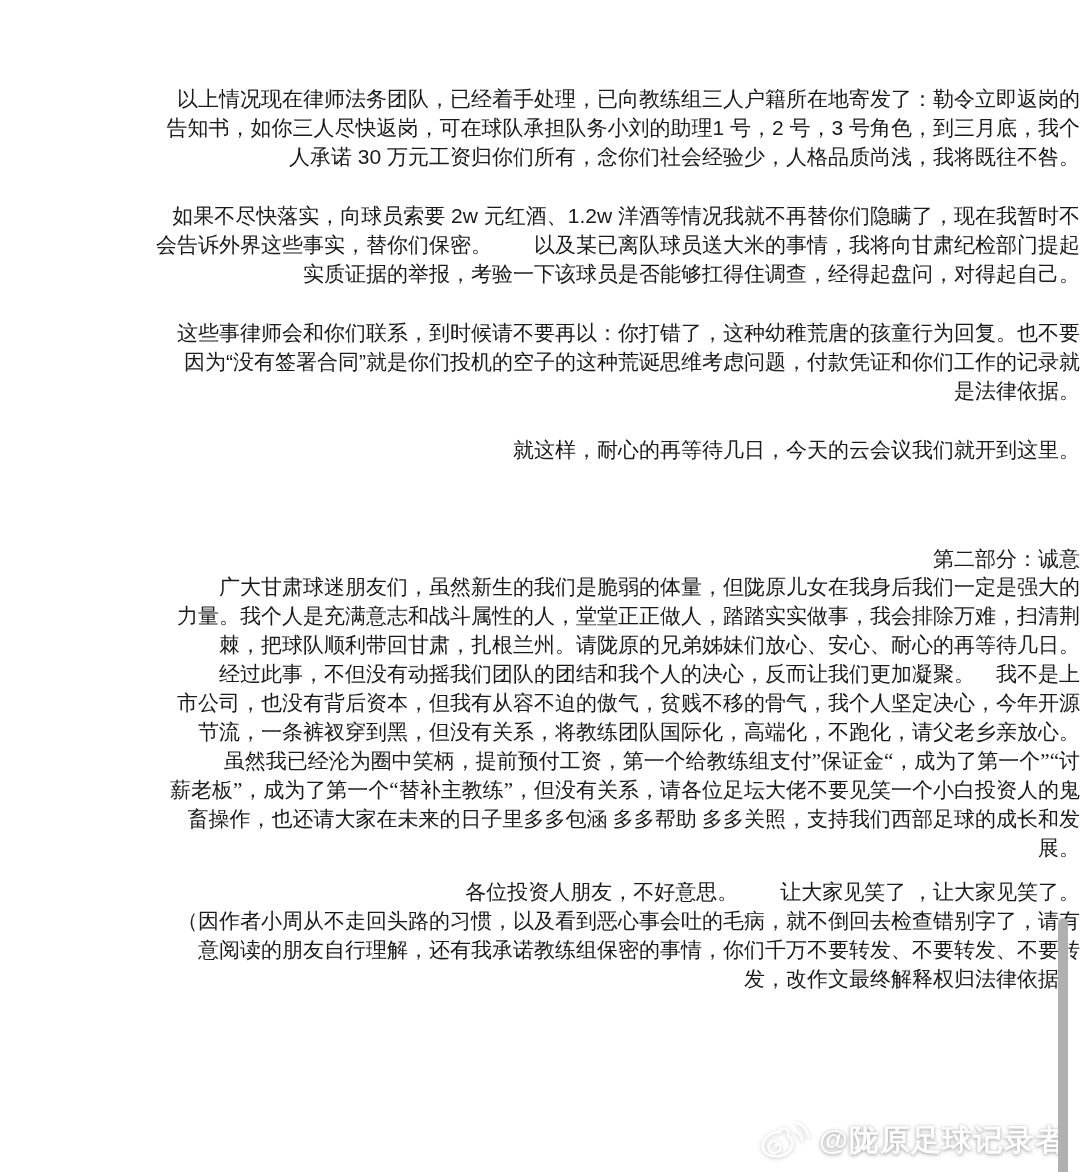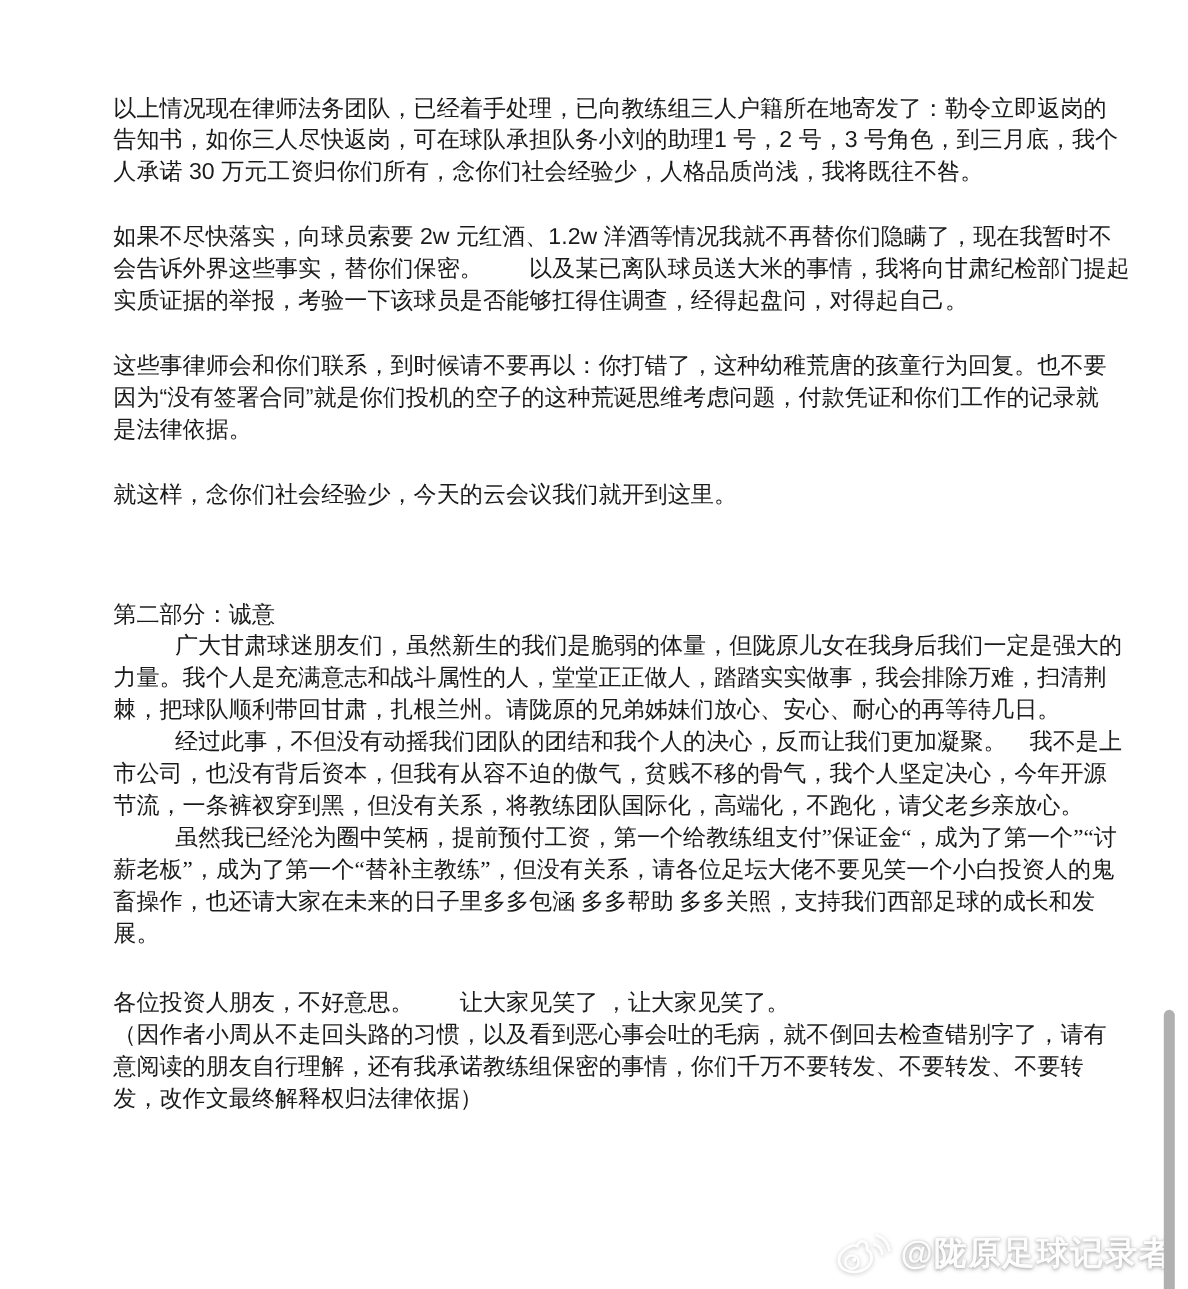--- a/index.html
+++ b/index.html
@@ -9,29 +9,29 @@
     position: relative;
     overflow: hidden;
     background: #ffffff;
     color: #1a1a1a;
     font-family: "Liberation Sans", "DejaVu Sans", sans-serif;
     font-size: 21px;
     line-height: 29px;
     box-sizing: border-box;
     padding: 84px 0 0 103px;
   }
-  .doc { width: 977px; }
+  .doc { width: 977px; text-align: right; }
   .para {
     margin: 0 0 30px 0;
     white-space: pre-line;
   }
   .tight { margin: 0; }
   .indent { text-indent: 56px; font-family: Liberation Serif, serif; }
   .part2 { margin-top: 80px; }
-  .closing { margin-top: 34px; }
+  .closing { margin-top: 14px; }
 
   .watermark {
     position: absolute;
     right: 14px;
     bottom: 10px;
     display: flex;
     align-items: center;
     gap: 8px;
     z-index: 5;
     filter: drop-shadow(0 1px 2px rgba(0,0,0,0.22));
@@ -64,21 +64,21 @@
 <div class="doc">
   <p class="para">以上情况现在律师法务团队，已经着手处理，已向教练组三人户籍所在地寄发了：勒令立即返岗的
 告知书，如你三人尽快返岗，可在球队承担队务小刘的助理1 号，2 号，3 号角色，到三月底，我个
 人承诺 30 万元工资归你们所有，念你们社会经验少，人格品质尚浅，我将既往不咎。</p>
   <p class="para">如果不尽快落实，向球员索要 2w 元红酒、1.2w 洋酒等情况我就不再替你们隐瞒了，现在我暂时不
 会告诉外界这些事实，替你们保密。　　以及某已离队球员送大米的事情，我将向甘肃纪检部门提起
 实质证据的举报，考验一下该球员是否能够扛得住调查，经得起盘问，对得起自己。</p>
   <p class="para">这些事律师会和你们联系，到时候请不要再以：你打错了，这种幼稚荒唐的孩童行为回复。也不要
 因为“没有签署合同”就是你们投机的空子的这种荒诞思维考虑问题，付款凭证和你们工作的记录就
 是法律依据。</p>
-  <p class="para">就这样，念你们社会经验少，今天的云会议我们就开到这里。</p>
+  <p class="para">就这样，耐心的再等待几日，今天的云会议我们就开到这里。</p>
 
   <div class="part2">
     <p class="para tight">第二部分：诚意</p>
     <p class="para tight indent">广大甘肃球迷朋友们，虽然新生的我们是脆弱的体量，但陇原儿女在我身后我们一定是强大的
 力量。我个人是充满意志和战斗属性的人，堂堂正正做人，踏踏实实做事，我会排除万难，扫清荆
 棘，把球队顺利带回甘肃，扎根兰州。请陇原的兄弟姊妹们放心、安心、耐心的再等待几日。</p>
     <p class="para tight indent">经过此事，不但没有动摇我们团队的团结和我个人的决心，反而让我们更加凝聚。　我不是上
 市公司，也没有背后资本，但我有从容不迫的傲气，贫贱不移的骨气，我个人坚定决心，今年开源
 节流，一条裤衩穿到黑，但没有关系，将教练团队国际化，高端化，不跑化，请父老乡亲放心。</p>
     <p class="para tight indent">虽然我已经沦为圈中笑柄，提前预付工资，第一个给教练组支付”保证金“，成为了第一个”“讨

